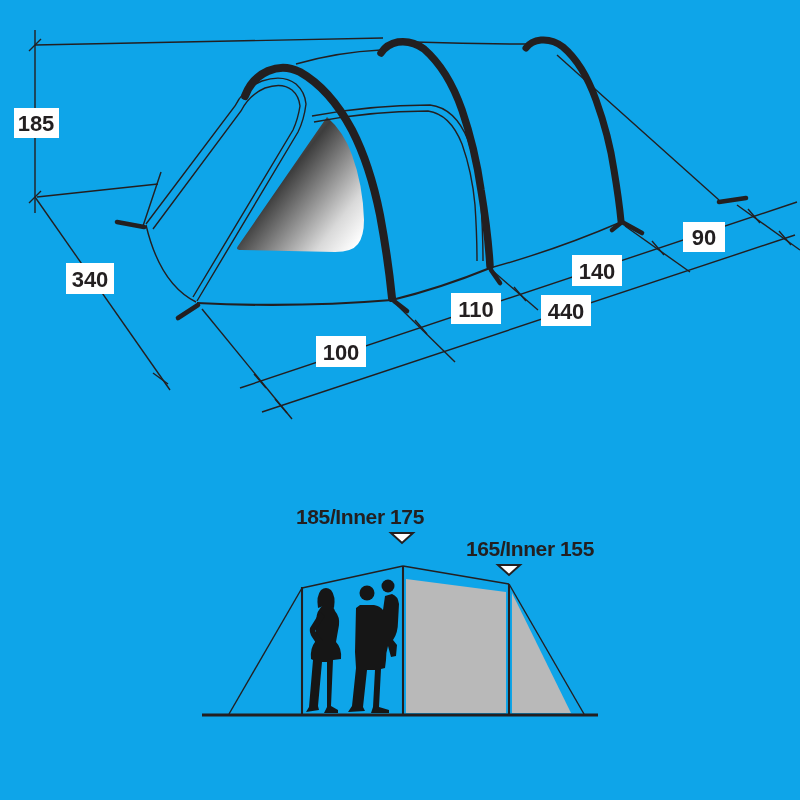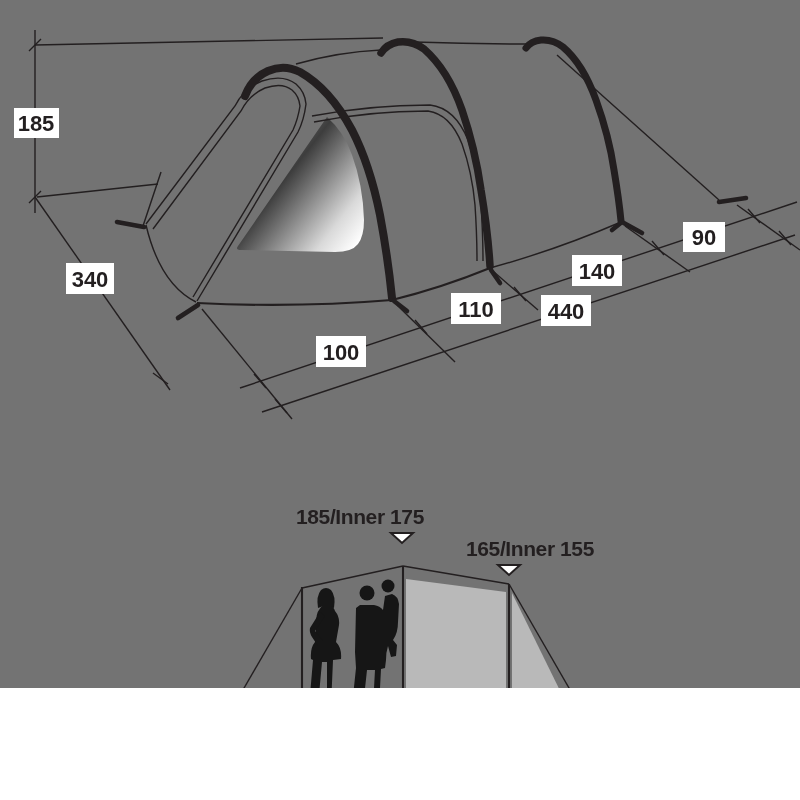--- a/index.html
+++ b/index.html
@@ -1,16 +1,16 @@
 <!DOCTYPE html>
 <html><head>
 <meta charset="utf-8">
 <style>
   html,body{margin:0;padding:0;background:#ffffff;}
-  .canvas{position:relative;width:800px;height:688px;background:#737373;overflow:hidden;
+  .canvas{position:relative;width:800px;height:800px;background:#0ea5e9;overflow:hidden;
           font-family:"Liberation Sans", sans-serif;}
   svg{display:block}
   text{font-family:"Liberation Sans", sans-serif;font-weight:bold;fill:#231f20;}
   .dimnum{font-size:22px;}
   .elevlabel{font-size:21px;letter-spacing:-0.4px;}
   .thin{stroke:#231f20;stroke-width:1.4;fill:none;}
   .med{stroke:#231f20;stroke-width:2.1;fill:none;}
   .arch{stroke:#231f20;fill:none;stroke-linecap:round;}
   .peg{stroke:#231f20;stroke-width:4.6;fill:none;stroke-linecap:round;}
   .sil{fill:#161616;stroke:none;}

